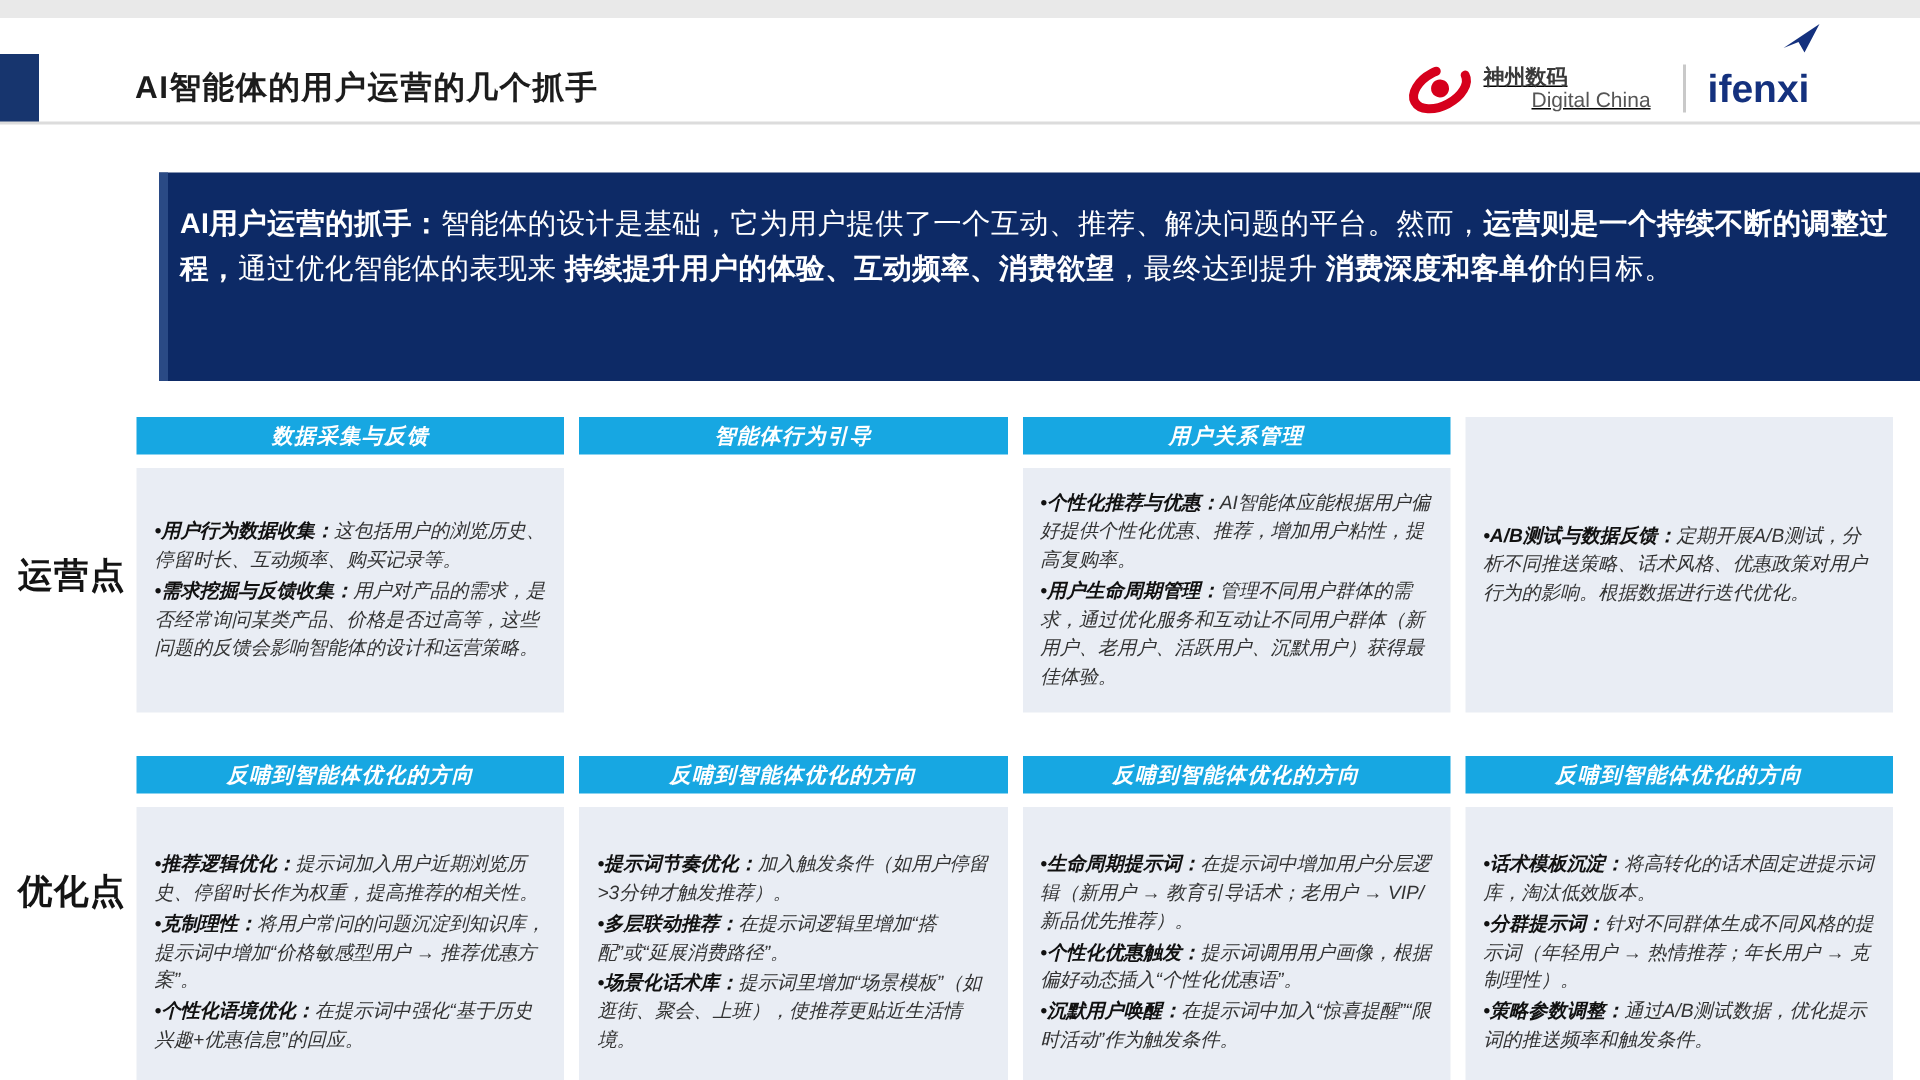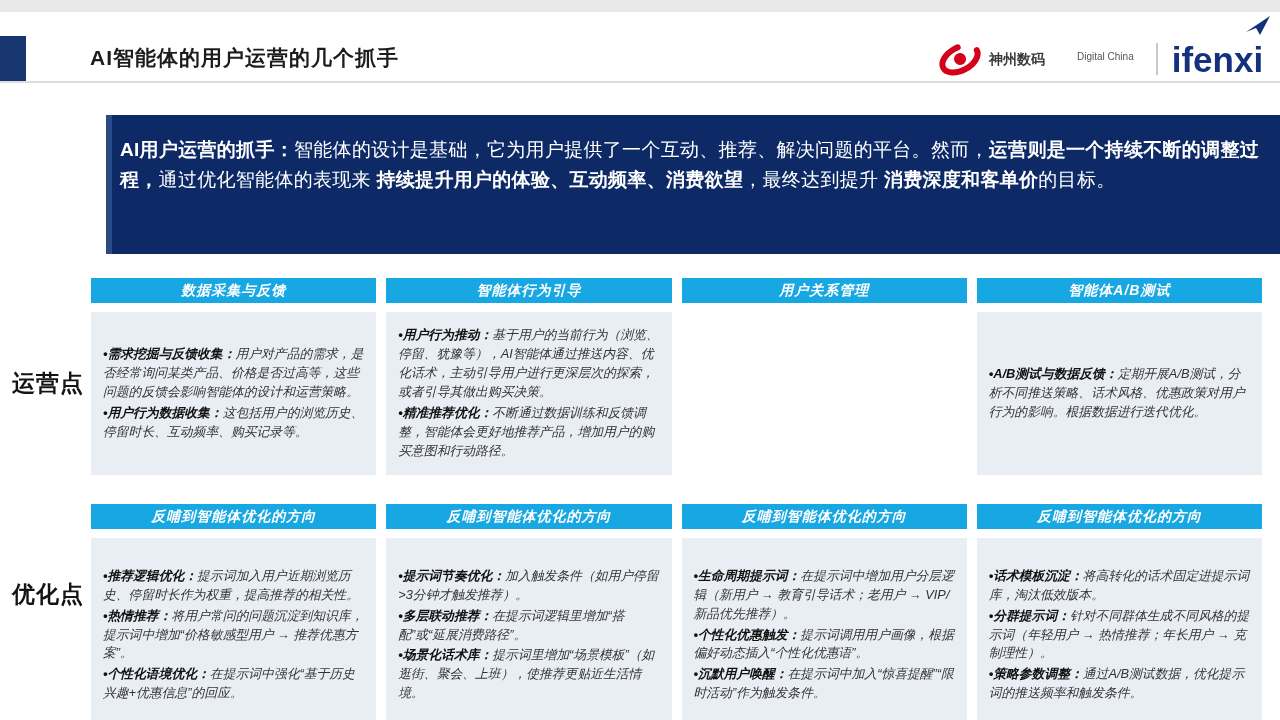--- a/index.html
+++ b/index.html
@@ -9,25 +9,25 @@
     font-family:"Liberation Sans","DejaVu Sans",sans-serif;
     -webkit-font-smoothing:antialiased;
   }
   .top-strip{position:absolute;left:0;top:0;width:1280px;height:12px;background:#e9e9e9;}
   
   .title-square{position:absolute;left:0;top:36px;width:26px;height:46px;background:#17356e;}
   .page-title{position:absolute;left:54px;top:44px;font-size:21px;font-weight:bold;color:#1c1c1c;letter-spacing:1px;margin-left:36px;}
   .header-rule{position:absolute;left:0;top:81px;width:1280px;height:2px;background:#dcdcdc;}
   .brand-group{position:absolute;left:935px;top:38px;height:42px;display:flex;align-items:center;}
   .swirl-wrap{width:50px;height:40px;}
-  .dc-text{margin-left:4px;display:flex;flex-direction:row;line-height:1.05;}
+  .dc-text{margin-left:4px;display:flex;flex-direction:column;line-height:1.05;text-decoration:underline;}
   .dc-name{font-size:14px;font-weight:bold;color:#3a3a3a;}
-  .dc-sub{font-size:10px;color:#555;padding-left:32px;}
+  .dc-sub{font-size:14px;color:#555;padding-left:32px;}
   .brand-divider{width:2px;height:32px;background:#c9c9c9;margin:0 14px 0 22px;}
-  .ifenxi{position:relative;font-size:35px;font-weight:800;color:#14317e;letter-spacing:0px;line-height:1;}
+  .ifenxi{position:relative;font-size:26px;font-weight:800;color:#14317e;letter-spacing:0px;line-height:1;}
   .ifenxi-arrow{position:absolute;right:-7px;top:-11px;}
   
   .banner{position:absolute;left:86px;top:115px;width:1176px;height:139px;background:#0d2a66;display:flex;margin-left:20px;}
   .banner-stripe{width:6px;height:100%;background:#2a4a85;flex:0 0 auto;}
   .banner-text{padding:20px 16px 0 8px;color:#ffffff;font-size:19px;line-height:30px;letter-spacing:0.3px;}
   .banner-text .b{font-weight:bold;}
   
   .side-label{position:absolute;left:12px;width:74px;font-size:23px;font-weight:bold;color:#141414;letter-spacing:1px;}
   .side-label.ops{top:368px;}
   .side-label.opt{top:579px;}
@@ -86,48 +86,47 @@
   <div class="banner-text"><span class="b">AI用户运营的抓手：</span><span>智能体的设计是基础，它为用户提供了一个互动、推荐、解决问题的平台。然而，</span><span class="b">运营则是一个持续不断的调整过程，</span><span>通过优化智能体的表现来 </span><span class="b">持续提升用户的体验、互动频率、消费欲望</span><span>，最终达到提升 </span><span class="b">消费深度和客单价</span><span>的目标。</span></div>
 </div>
 
 <div class="side-label ops">运营点</div>
 <div class="side-label opt">优化点</div>
 
 <div class="row r1">
   <div class="col">
     <div class="col-header">数据采集与反馈</div>
     <div class="col-body">
+        <div class="bullet"><span class="bl">•用户行为数据收集：</span><span class="bt">这包括用户的浏览历史、停留时长、互动频率、购买记录等。</span></div>
         <div class="bullet"><span class="bl">•需求挖掘与反馈收集：</span><span class="bt">用户对产品的需求，是否经常询问某类产品、价格是否过高等，这些问题的反馈会影响智能体的设计和运营策略。</span></div>
-        <div class="bullet"><span class="bl">•用户行为数据收集：</span><span class="bt">这包括用户的浏览历史、停留时长、互动频率、购买记录等。</span></div>
       </div>
   </div>
   <div class="col">
     <div class="col-header">智能体行为引导</div>
+  </div>
+  <div class="col">
+    <div class="col-header">用户关系管理</div>
     <div class="col-body">
-        <div class="bullet"><span class="bl">•用户行为推动：</span><span class="bt">基于用户的当前行为（浏览、停留、犹豫等），AI智能体通过推送内容、优化话术，主动引导用户进行更深层次的探索，或者引导其做出购买决策。</span></div>
-        <div class="bullet"><span class="bl">•精准推荐优化：</span><span class="bt">不断通过数据训练和反馈调整，智能体会更好地推荐产品，增加用户的购买意图和行动路径。</span></div>
+        <div class="bullet"><span class="bl">•个性化推荐与优惠：</span><span class="bt">AI智能体应能根据用户偏好提供个性化优惠、推荐，增加用户粘性，提高复购率。</span></div>
+        <div class="bullet"><span class="bl">•用户生命周期管理：</span><span class="bt">管理不同用户群体的需求，通过优化服务和互动让不同用户群体（新用户、老用户、活跃用户、沉默用户）获得最佳体验。</span></div>
       </div>
   </div>
   <div class="col">
-    <div class="col-header">用户关系管理</div>
-  </div>
-  <div class="col">
-    <div class="col-header">智能体A/B测试</div>
     <div class="col-body">
         <div class="bullet"><span class="bl">•A/B测试与数据反馈：</span><span class="bt">定期开展A/B测试，分析不同推送策略、话术风格、优惠政策对用户行为的影响。根据数据进行迭代优化。</span></div>
       </div>
   </div>
 </div>
 
 <div class="row r2">
   <div class="col">
     <div class="col-header">反哺到智能体优化的方向</div>
     <div class="col-body">
         <div class="bullet"><span class="bl">•推荐逻辑优化：</span><span class="bt">提示词加入用户近期浏览历史、停留时长作为权重，提高推荐的相关性。</span></div>
-        <div class="bullet"><span class="bl">•热情推荐：</span><span class="bt">将用户常问的问题沉淀到知识库，提示词中增加“价格敏感型用户 → 推荐优惠方案”。</span></div>
+        <div class="bullet"><span class="bl">•克制理性：</span><span class="bt">将用户常问的问题沉淀到知识库，提示词中增加“价格敏感型用户 → 推荐优惠方案”。</span></div>
         <div class="bullet"><span class="bl">•个性化语境优化：</span><span class="bt">在提示词中强化“基于历史兴趣+优惠信息”的回应。</span></div>
       </div>
   </div>
   <div class="col">
     <div class="col-header">反哺到智能体优化的方向</div>
     <div class="col-body">
         <div class="bullet"><span class="bl">•提示词节奏优化：</span><span class="bt">加入触发条件（如用户停留&gt;3分钟才触发推荐）。</span></div>
         <div class="bullet"><span class="bl">•多层联动推荐：</span><span class="bt">在提示词逻辑里增加“搭配”或“延展消费路径”。</span></div>
         <div class="bullet"><span class="bl">•场景化话术库：</span><span class="bt">提示词里增加“场景模板”（如逛街、聚会、上班），使推荐更贴近生活情境。</span></div>
       </div>

